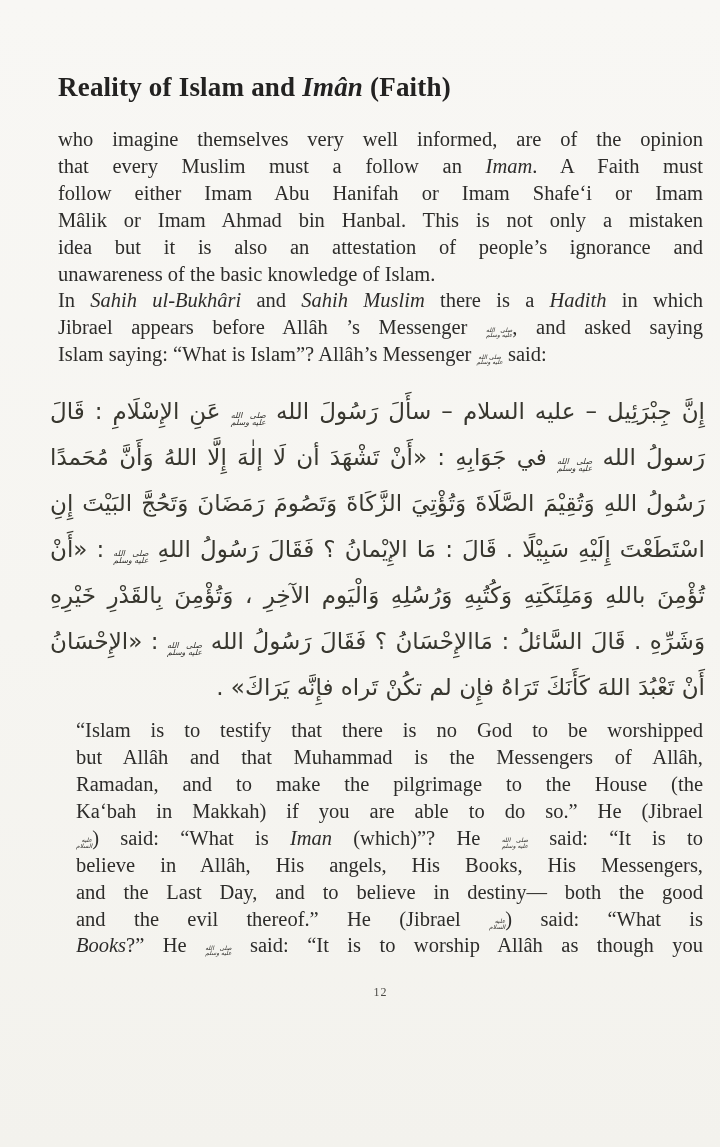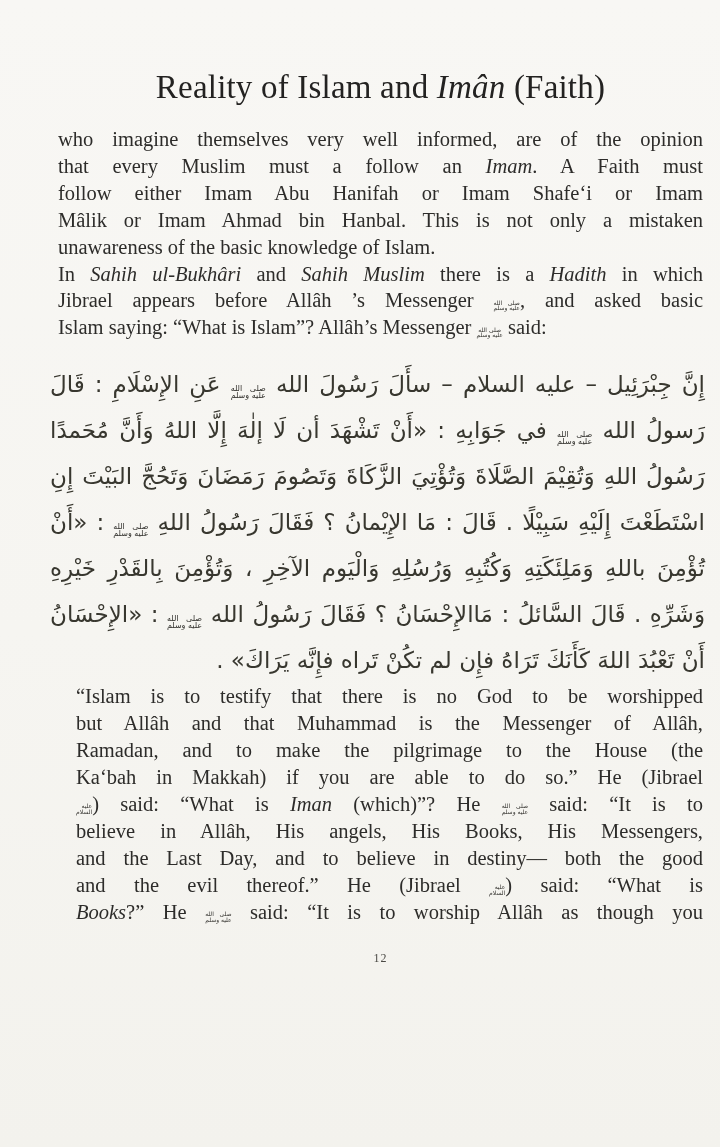--- a/index.html
+++ b/index.html
@@ -15,24 +15,24 @@
   .page {
     position: relative;
     width: 720px;
     height: 1147px;
     background: linear-gradient(180deg, #f8f7f4 0%, #f6f5f1 55%, #f3f2ed 100%);
     padding: 70px 17px 0 58px;
     overflow: hidden;
   }
 
   .title {
-    font-size: 33px;
-    font-weight: normal;
+    font-size: 27px;
+    font-weight: bold;
     line-height: 34px;
-    text-align: center;
+    text-align: left;
     letter-spacing: 0.2px;
     color: #232221;
   }
 
   .para {
     font-size: 20.5px;
     line-height: 26.9px;
   }
 
   .para .line {
@@ -49,20 +49,21 @@
   .arabic {
     direction: rtl;
     font-family: "DejaVu Sans", sans-serif;
     font-size: 23px;
     line-height: 46px;
     color: #38372f;
     margin: 20px -2px 0 -8px;
   }
 
   .translation {
+    margin-top: 7px;
     padding-left: 18px;
   }
 
   .page-number {
     margin-top: 26px;
     text-align: center;
     font-size: 12px;
     letter-spacing: 1px;
     color: #4a4944;
   }
@@ -72,20 +73,21 @@
     display: inline-block;
     direction: rtl;
     unicode-bidi: isolate;
     font-family: "DejaVu Sans", sans-serif;
     font-size: 6px;
     line-height: 5.5px;
     text-align: center;
     vertical-align: -3px;
     color: #33322e;
     white-space: nowrap;
+    font-style: italic;
   }
   .arabic .seal {
     font-size: 8px;
     line-height: 7.5px;
     vertical-align: -6px;
   }
 
   i { font-style: italic; }
 </style>
 </head>
@@ -93,42 +95,43 @@
 
 <div class="page">
 
   <h1 class="title"><span>Reality of Islam and </span><i>Imân</i><span> (Faith)</span></h1>
 
   <div class="para para-intro">
       <div class="line"><span>who imagine themselves very well informed, are of the opinion</span></div>
       <div class="line"><span>that every Muslim must a follow an </span><i>Imam</i><span>. A Faith must</span></div>
       <div class="line"><span>follow either Imam Abu Hanifah or Imam Shafe‘i or Imam</span></div>
       <div class="line"><span>Mâlik or Imam Ahmad bin Hanbal. This is not only a mistaken</span></div>
+      <div class="line"><span>idea but it is also an attestation of people’s ignorance and</span></div>
       <div class="line last"><span>unawareness of the basic knowledge of Islam.</span></div>
     </div>
 
   <div class="para para-hadith-intro">
       <div class="line"><span>In </span><i>Sahih ul-Bukhâri</i><span> and </span><i>Sahih Muslim</i><span> there is a </span><i>Hadith</i><span> in which</span></div>
-      <div class="line"><span>Jibrael appears before Allâh ’s Messenger </span><span class="seal">صلى الله<br>عليه وسلم</span><span>, and asked basic</span></div>
+      <div class="line"><span>Jibrael appears before Allâh ’s Messenger </span><span class="seal">صلى الله<br>عليه وسلم</span><span>, and asked saying</span></div>
       <div class="line last"><span>Islam saying: “What is Islam”? Allâh’s Messenger </span><span class="seal">صلى الله<br>عليه وسلم</span><span> said:</span></div>
     </div>
 
   <div class="para arabic" dir="rtl">
       <div class="line"><span>إِنَّ جِبْرَئِيل – عليه السلام – سأَلَ رَسُولَ الله </span><span class="seal">صلى الله<br>عليه وسلم</span><span> عَنِ الإِسْلَامِ : قَالَ</span></div>
       <div class="line"><span>رَسولُ الله </span><span class="seal">صلى الله<br>عليه وسلم</span><span> في جَوَابِهِ : «أَنْ تَشْهَدَ أن لَا إلٰهَ إِلَّا اللهُ وَأَنَّ مُحَمدًا</span></div>
       <div class="line"><span>رَسُولُ اللهِ وَتُقِيْمَ الصَّلَاةَ وَتُؤْتِيَ الزَّكَاةَ وَتَصُومَ رَمَضَانَ وَتَحُجَّ البَيْتَ إِنِ</span></div>
       <div class="line"><span>اسْتَطَعْتَ إِلَيْهِ سَبِيْلًا . قَالَ : مَا الإِيْمانُ ؟ فَقَالَ رَسُولُ اللهِ </span><span class="seal">صلى الله<br>عليه وسلم</span><span> : «أَنْ</span></div>
       <div class="line"><span>تُؤْمِنَ باللهِ وَمَلِئَكَتِهِ وَكُتُبِهِ وَرُسُلِهِ وَالْيَوم الآخِرِ ، وَتُؤْمِنَ بِالقَدْرِ خَيْرِهِ</span></div>
       <div class="line"><span>وَشَرِّهِ . قَالَ السَّائلُ : مَاالإِحْسَانُ ؟ فَقَالَ رَسُولُ الله </span><span class="seal">صلى الله<br>عليه وسلم</span><span> : «الإِحْسَانُ</span></div>
       <div class="line last"><span>أَنْ تَعْبُدَ اللهَ كَأَنَكَ تَرَاهُ فإِن لم تكُنْ تَراه فإِنَّه يَرَاكَ» .</span></div>
     </div>
 
   <div class="para translation">
       <div class="line"><span>“Islam is to testify that there is no God to be worshipped</span></div>
-      <div class="line"><span>but Allâh and that Muhammad is the Messenger of Allâh,</span></div>
+      <div class="line"><span>but Allâh and that Muhammad is the Messengers of Allâh,</span></div>
       <div class="line"><span>Ramadan, and to make the pilgrimage to the House (the</span></div>
       <div class="line"><span>Ka‘bah in Makkah) if you are able to do so.” He (Jibrael</span></div>
       <div class="line"><span class="seal">عليه<br>السلام</span><span>) said: “What is </span><i>Iman</i><span> (which)”? He </span><span class="seal">صلى الله<br>عليه وسلم</span><span> said: “It is to</span></div>
       <div class="line"><span>believe in Allâh, His angels, His Books, His Messengers,</span></div>
       <div class="line"><span>and the Last Day, and to believe in destiny— both the good</span></div>
       <div class="line"><span>and the evil thereof.” He (Jibrael </span><span class="seal">عليه<br>السلام</span><span>) said: “What is</span></div>
       <div class="line"><i>Books</i><span>?” He </span><span class="seal">صلى الله<br>عليه وسلم</span><span> said: “It is to worship Allâh as though you</span></div>
     </div>
 
   <div class="page-number">12</div>

